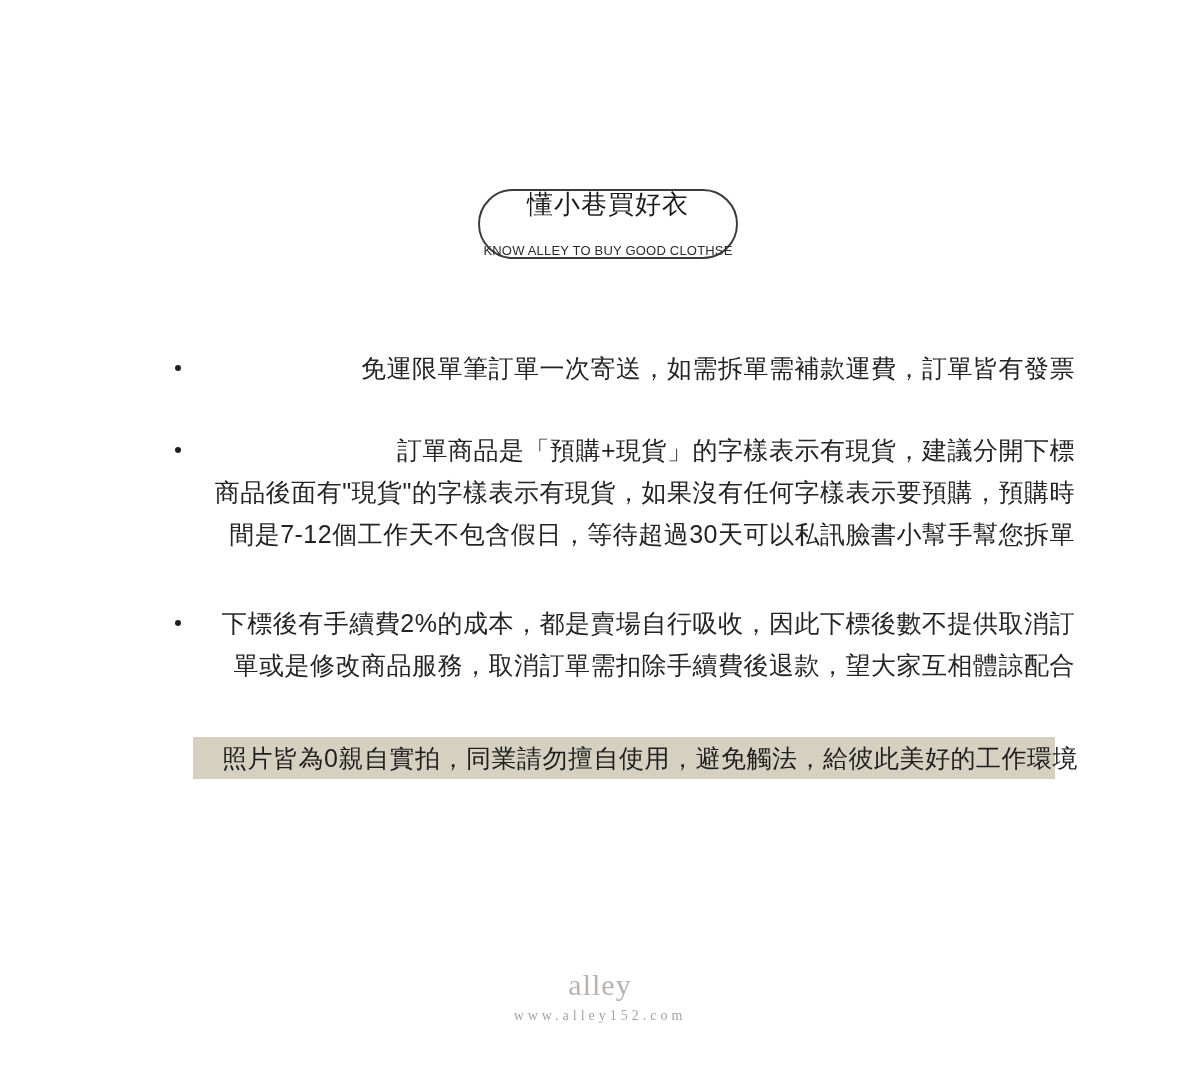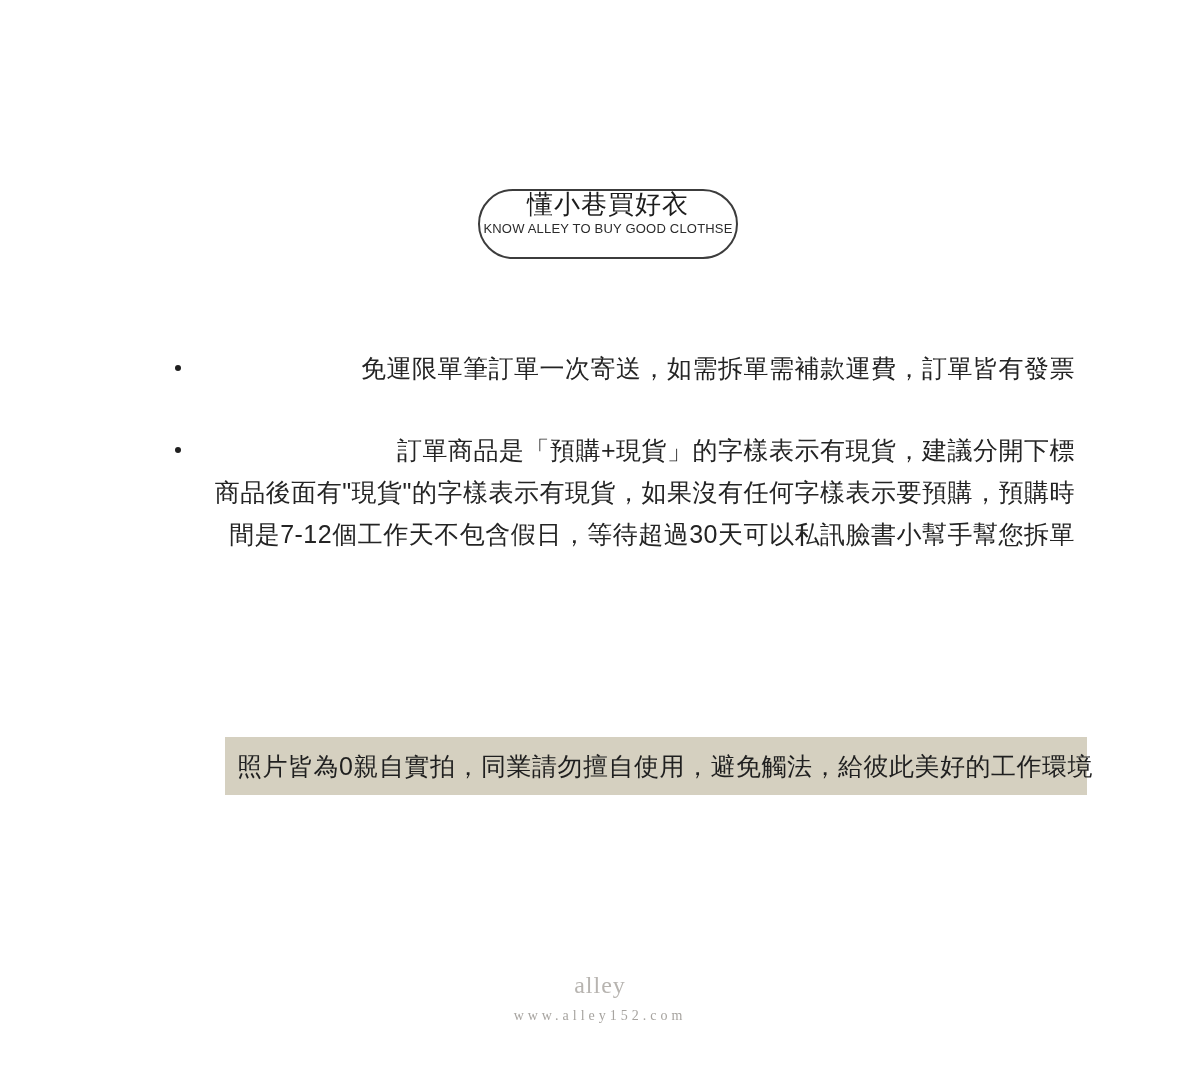--- a/index.html
+++ b/index.html
@@ -24,21 +24,21 @@
     top: 189px;
     width: 260px;
     height: 70px;
     box-sizing: border-box;
     border: 2px solid #3c3c3c;
     border-radius: 35px;
     background: #ffffff;
     display: flex;
     flex-direction: column;
     align-items: center;
-    justify-content: flex-start;
+    justify-content: space-between;
   }
   .badge-title {
     font-size: 26px;
     line-height: 26px;
     letter-spacing: 1px;
     color: #1c1c1c;
     white-space: nowrap;
   }
   .badge-subtitle {
     margin-top: 6px;
@@ -78,44 +78,43 @@
   .para-1 { top: 347px; }
   .para-2 { top: 429px; }
   .para-3 { top: 602px; }
 
   
   .highlight {
     position: absolute;
     left: 193px;
     top: 737px;
     width: 862px;
-    height: 58px;
+    height: 42px;
     box-sizing: border-box;
     background: #d5d0c0;
     display: flex;
     align-items: center;
-    padding-left: 12px;
-    margin-left: 32px;
+    padding-left: 29px;
   }
   .highlight span {
     font-size: 25px;
     letter-spacing: 0.5px;
     color: #1f1f1f;
     white-space: nowrap;
   }
 
   
   .footer-brand {
     position: absolute;
     left: 0;
     top: 970px;
     width: 1200px;
     text-align: center;
     font-family: "Liberation Serif", "DejaVu Serif", serif;
-    font-size: 24px;
+    font-size: 30px;
     line-height: 30px;
     letter-spacing: 1px;
     color: #b7b4b0;
   }
   .footer-url {
     position: absolute;
     left: 0;
     top: 1008px;
     width: 1200px;
     text-align: center;
@@ -145,20 +144,27 @@
 
   <div class="para para-2">
     <span class="dot"></span>
     <div class="lines">
       <div class="line">訂單商品是「預購+現貨」的字樣表示有現貨，建議分開下標</div>
       <div class="line">商品後面有"現貨"的字樣表示有現貨，如果沒有任何字樣表示要預購，預購時</div>
       <div class="line">間是7-12個工作天不包含假日，等待超過30天可以私訊臉書小幫手幫您拆單</div>
     </div>
   </div>
 
+  <div class="para para-3">
+    <span class="dot"></span>
+    <div class="lines">
+      <div class="line">下標後有手續費2%的成本，都是賣場自行吸收，因此下標後數不提供取消訂</div>
+      <div class="line">單或是修改商品服務，取消訂單需扣除手續費後退款，望大家互相體諒配合</div>
+    </div>
+  </div>
 
   <div class="highlight" style="background: rgb(213, 208, 192);">
     <span>照片皆為0親自實拍，同業請勿擅自使用，避免觸法，給彼此美好的工作環境</span>
   </div>
 
   <div class="footer-brand">alley</div>
   <div class="footer-url">www.alley152.com</div>
 
 </div>
 

